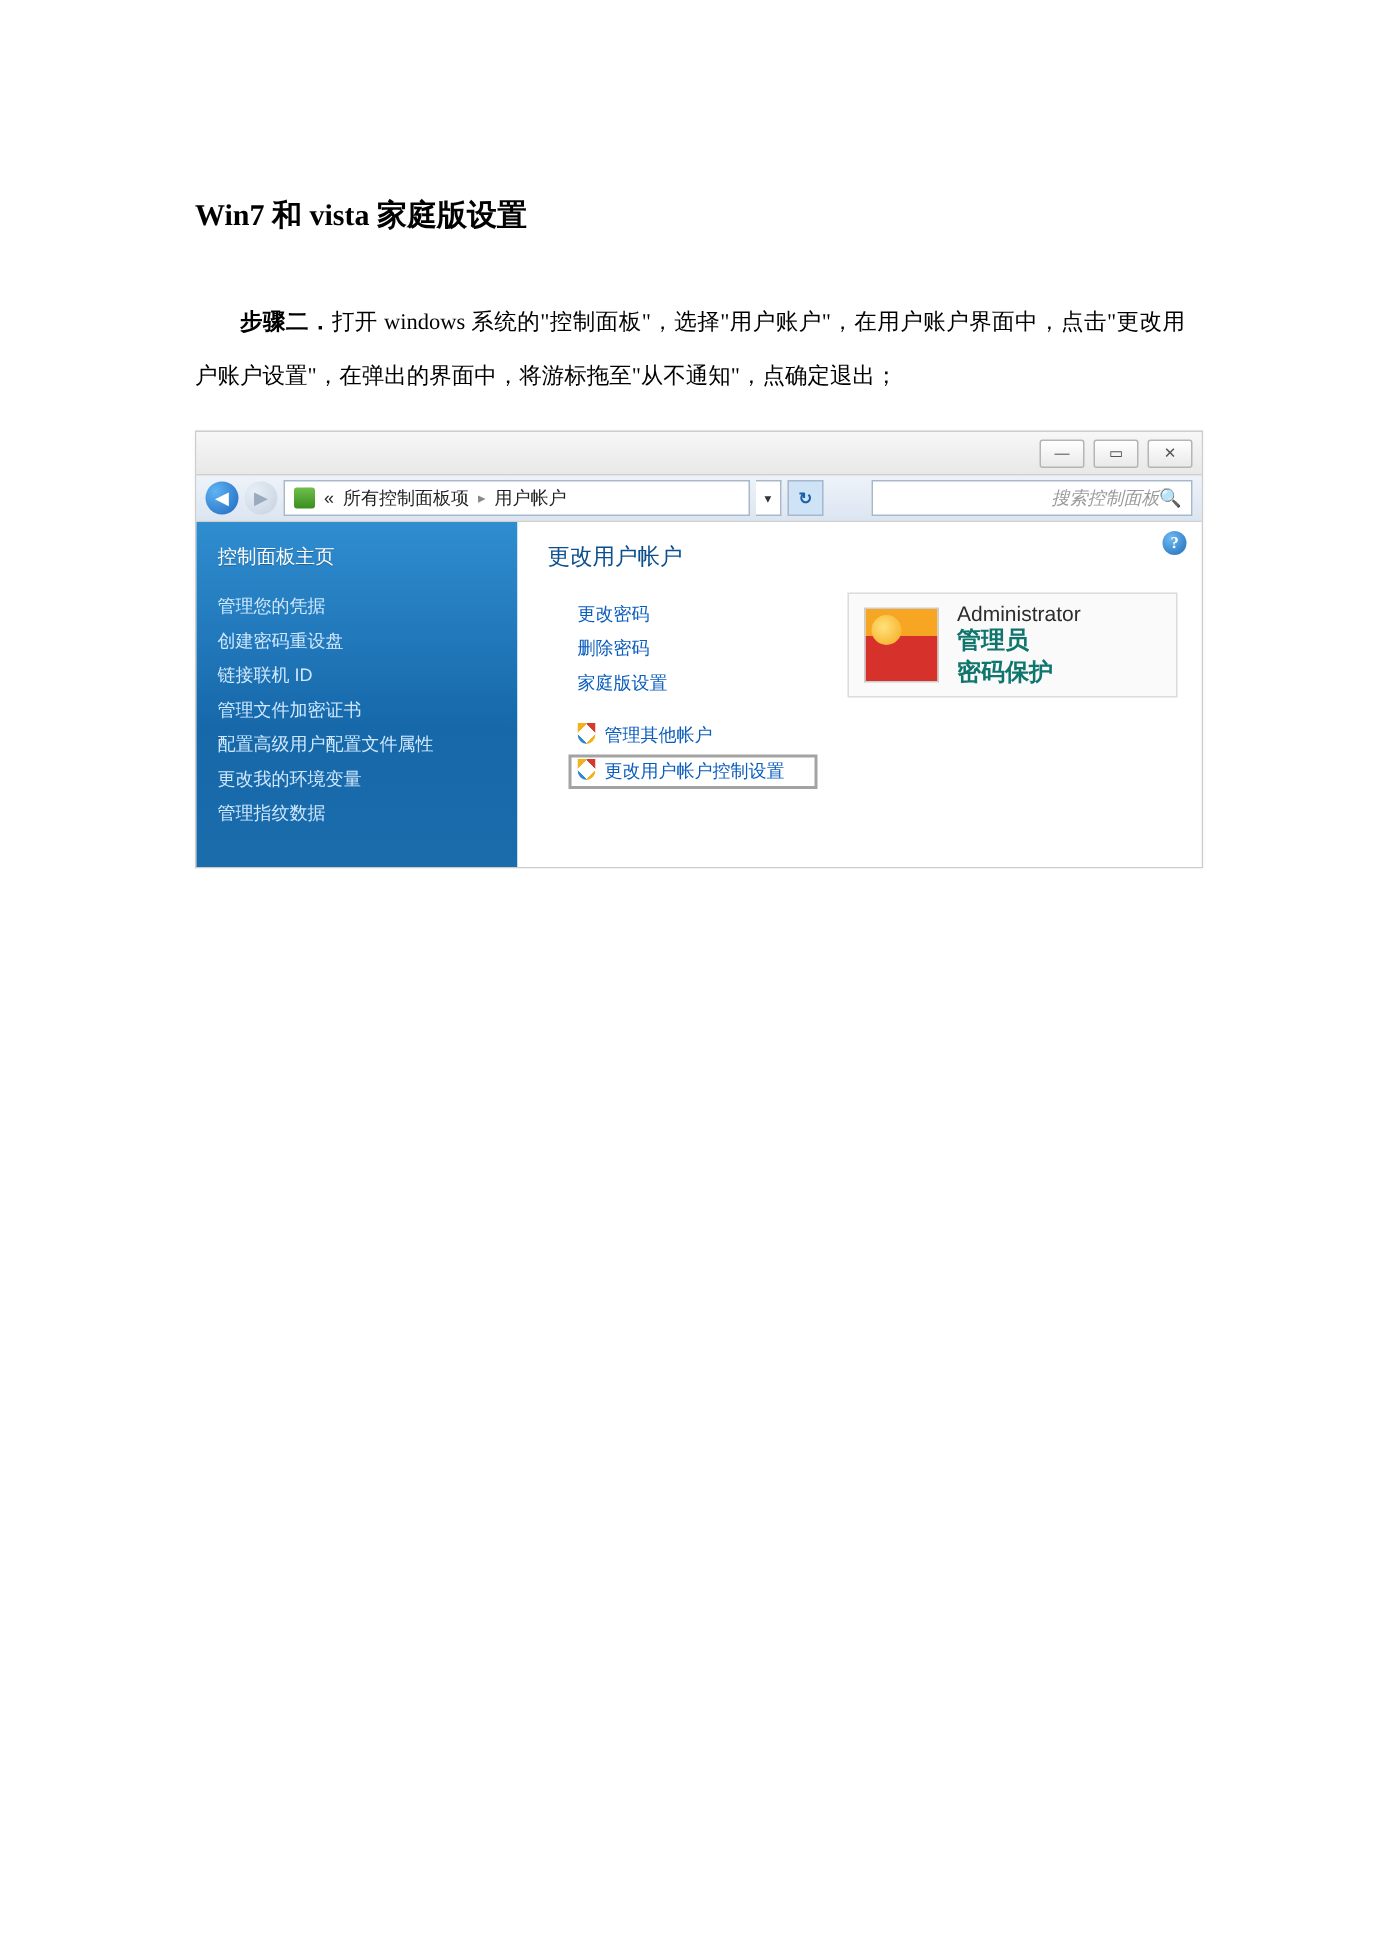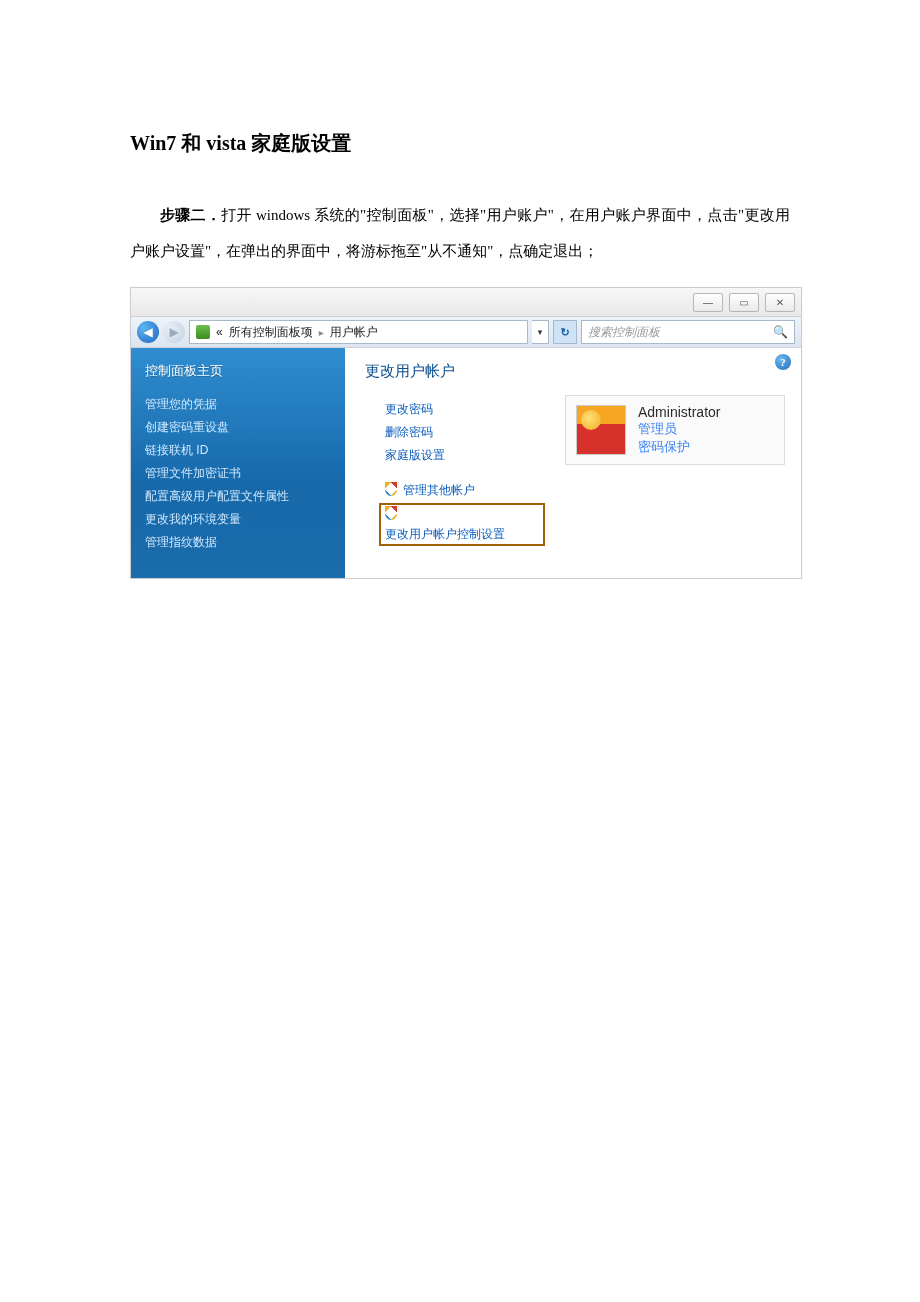--- a/index.html
+++ b/index.html
@@ -106,21 +106,22 @@
   .refresh { width:22px;height:22px;border:1px solid #a8b8cc;background:#cfe3f7;display:flex;align-items:center;justify-content:center;color:#1a5fab;font-weight:bold;font-size:11px;}
   .search {
     width: 200px;
     height: 22px;
     border:1px solid #a8b8cc;
     background:#fff;
     display:flex;align-items:center;
     padding:0 6px;
     color:#9a9a9a;
     font-style: italic;
-    justify-content: space-between;
+    justify-content: flex-end;
+    margin-left: 28px;
   }
   .search .mag {
     color:#2a6fc0;
     font-style: normal;
     font-size:12px;
   }
 
   .body-area {
     display:flex;
     min-height: 230px;
@@ -182,24 +183,23 @@
   .shield {
     width:12px;height:14px;display:inline-block;
     background:
       linear-gradient(135deg,#f2b21b 0 50%, transparent 0) top left/50% 50% no-repeat,
       linear-gradient(225deg,#d43a2e 0 50%, transparent 0) top right/50% 50% no-repeat,
       linear-gradient(45deg,#2f8ad0 0 50%, transparent 0) bottom left/50% 50% no-repeat,
       linear-gradient(315deg,#f2b21b 0 50%, transparent 0) bottom right/50% 50% no-repeat;
     border-radius: 0 0 50% 50%;
   }
   .highlight-red {
-    border:2px solid #a16207;
+    border:2px solid #a3a3a3;
     padding: 1px 4px;
     margin-left:-6px;
-    flex-direction:column;
   }
   .account-card {
     width: 220px;
     height:70px;
     border:1px solid #dcdcdc;
     background:#fafafa;
     display:flex;align-items:center;gap:12px;
     padding:6px 10px;
     box-sizing:border-box;
   }
@@ -208,21 +208,21 @@
     background: linear-gradient(180deg,#f6a623 0%,#f6a623 38%,#d6312a 38%,#d6312a 100%);
     position:relative;overflow:hidden;
   }
   .avatar::before{
     content:"";
     position:absolute;left:4px;top:4px;width:20px;height:20px;
     background:radial-gradient(circle at 40% 40%, #ffe27a, #f4a71e);
     border-radius:50%;
   }
   .account-text .name { color:#2c2c2c; font-size:14px; }
-  .account-text .role, .account-text .pw { color:#3b82f6; font-size:13px; }
+  .account-text .role, .account-text .pw { color:#0f766e; font-size:16px;font-weight:bold; }
 </style>
 </head>
 <body>
 
 <div class="page">
   <h1>Win7 和 vista 家庭版设置</h1>
 
 
   <p class="para">
     <span class="step-label">步骤二．</span><span>打开 windows 系统的"控制面板"，选择"用户账户"，在用户账户界面中，点击"更改用户账户设置"，在弹出的界面中，将游标拖至"从不通知"，点确定退出；</span>

